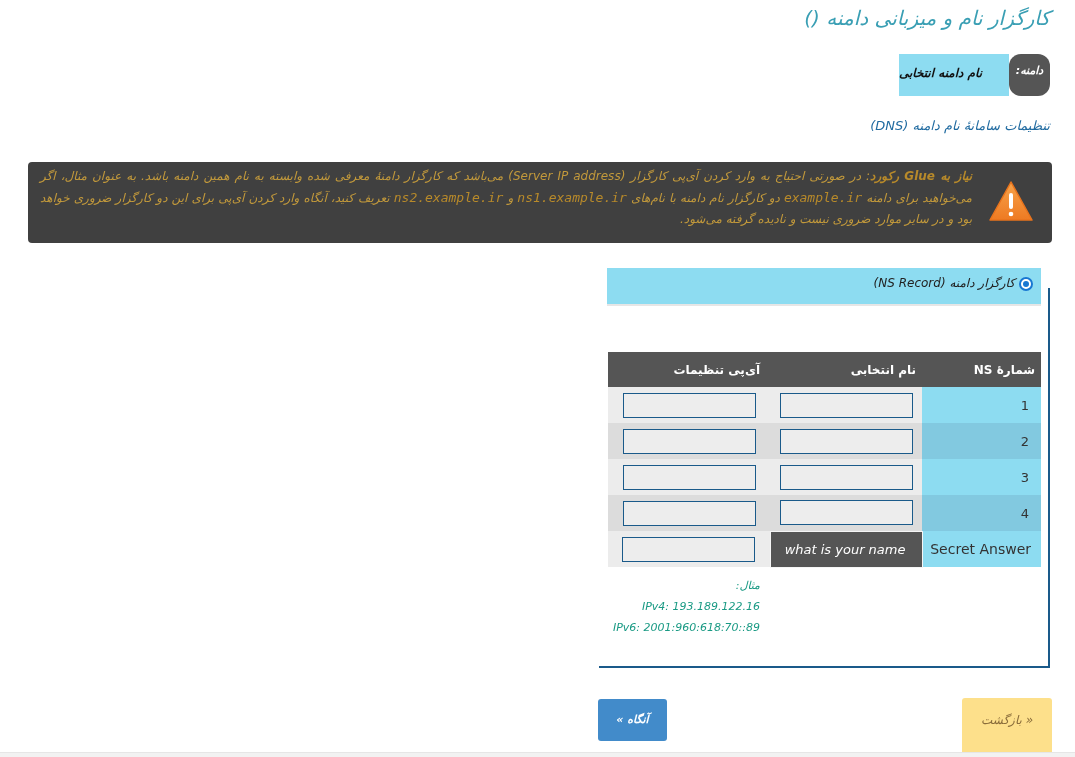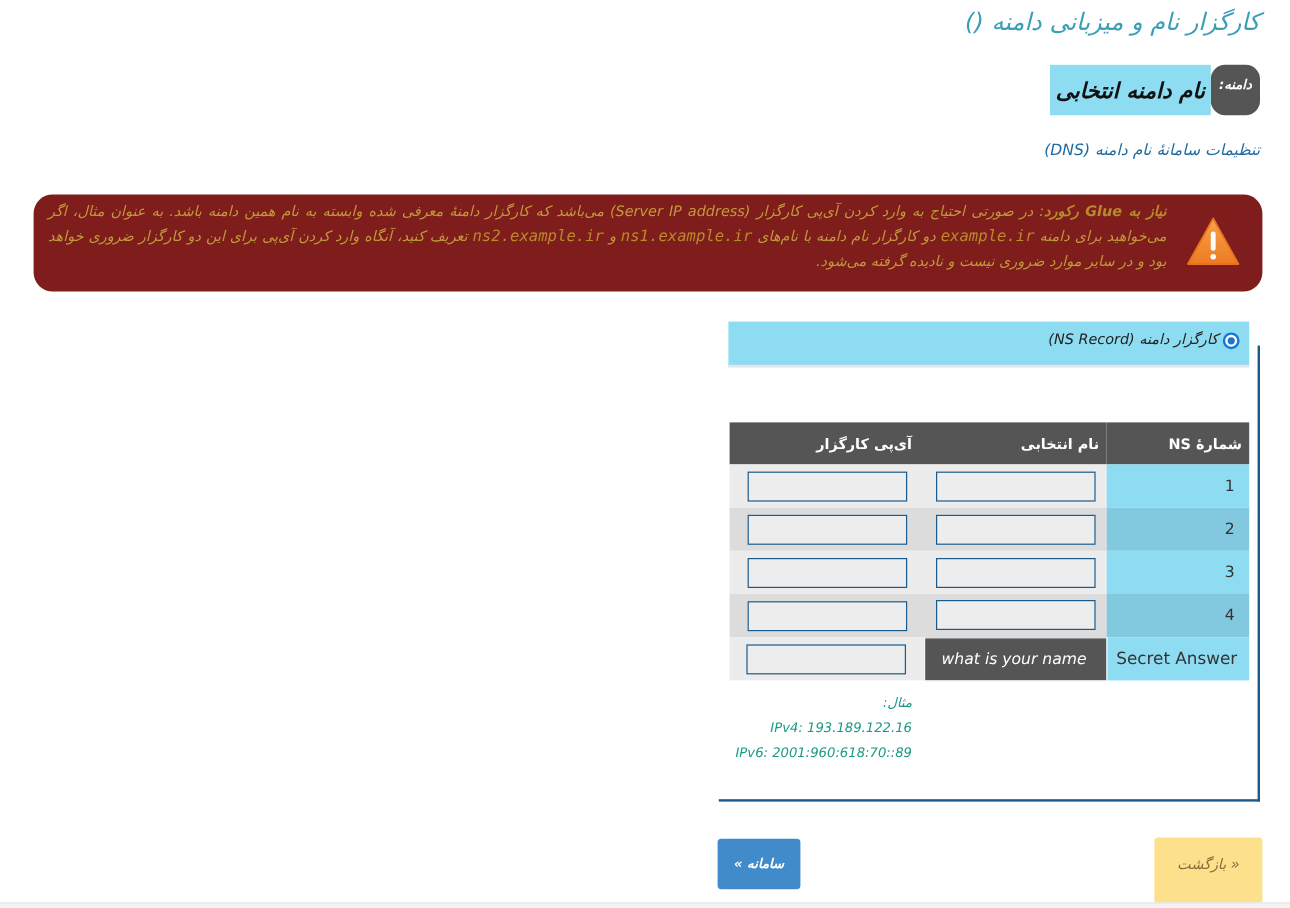--- a/index.html
+++ b/index.html
@@ -13,30 +13,30 @@
   .page-title {
     top: 6px; right: 25px;
     font-size: 20px; color: #3a9fb4; white-space: nowrap;
   }
   .domain-label {
     top: 54px; right: 25px; width: 41px; height: 42px;
     background: #555555; color: #ffffff; font-size: 11px; font-weight: bold;
     box-sizing: border-box; padding-top: 10px; text-align: center; border-radius: 12px;
   }
   .domain-value {
-    top: 54px; right: 66px; width: 134px; height: 42px;
-    background: #8ddcf1; color: #111; font-size: 18px; font-weight: bold;
-    box-sizing: border-box; padding-top: 12px; text-align: center; white-space: nowrap;
+    top: 54px; right: 66px; width: 110px; height: 42px;
+    background: #8ddcf1; color: #111; font-size: 12px; font-weight: bold;
+    box-sizing: border-box; padding-top: 12px; text-align: left; white-space: nowrap;
   }
   .dns-subtitle {
     top: 118px; right: 25px; font-size: 13px; color: #1f6aa0; white-space: nowrap;
   }
   .warning-box {
     top: 162px; left: 28px; width: 1024px; height: 81px;
-    background: #7f1d1d; border-radius: 16px;
+    background: #404040; border-radius: 4px;
   }
   .warning-icon { position: absolute; top: 18px; right: 18px; width: 46px; height: 42px; }
   .warning-text {
     position: absolute; top: 4px; right: 80px; left: 12px;
     font-size: 12px; line-height: 21px; color: #c2993b; text-align: justify;
   }
   .warning-text b { font-weight: bold; color: #b88a2a; }
   .warning-text .mono { font-family: "DejaVu Sans Mono", monospace; font-size: 13px; color: #b88a2a; }
   .ns-box {
     top: 288px; left: 599px; width: 451px; height: 380px;
@@ -129,21 +129,21 @@
 <table class="ns-table">
   <colgroup>
     <col style="width:119px">
     <col style="width:152px">
     <col style="width:162px">
   </colgroup>
   <thead>
     <tr>
       <th>شمارهٔ NS</th>
       <th>نام انتخابی</th>
-      <th style="padding-right:10px">آی‌پی کارگزار</th>
+      <th style="padding-right:10px">آی‌پی تنظیمات</th>
     </tr>
   </thead>
   <tbody>
     <tr class="odd">
       <td class="num">1</td>
       <td class="inp"><input type="text" value="" style=""></td>
       <td class="inp"><input type="text" value="" style=""></td>
     </tr>
     <tr class="even">
       <td class="num">2</td>
@@ -167,16 +167,16 @@
     </tr>
   </tbody>
 </table>
 
 <div class="abs examples">
   <span style="display:block">مثال:</span>
   <span class="ltr">IPv4: 193.189.122.16</span>
   <span class="ltr">IPv6: 2001:960:618:70::89</span>
 </div>
 
-<div class="abs btn-apply">سامانه »</div>
+<div class="abs btn-apply">آنگاه »</div>
 <div class="abs btn-back">« بازگشت</div>
 
 <div class="abs bottom-strip"></div>
 
 </body></html>

